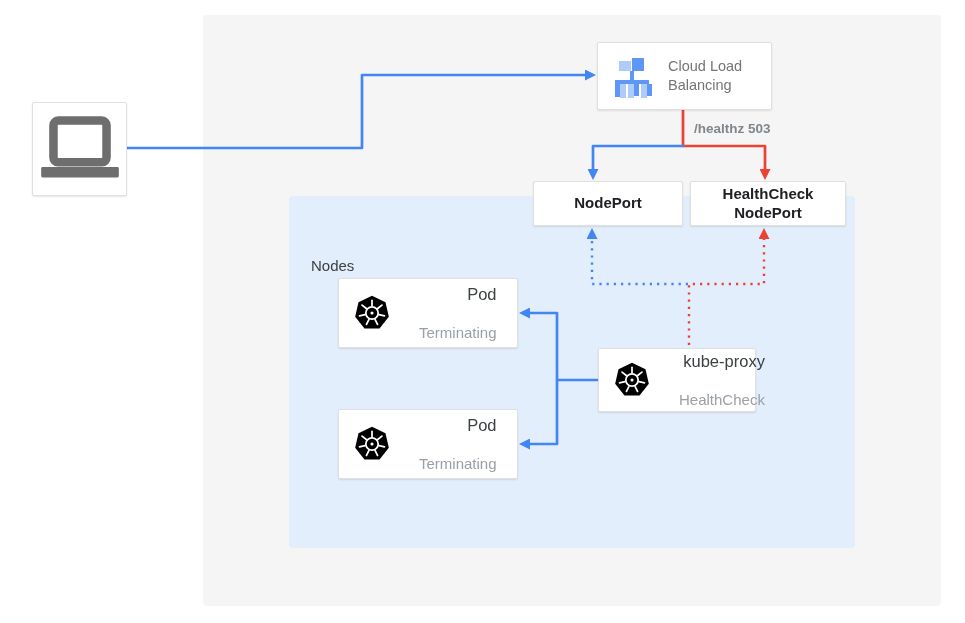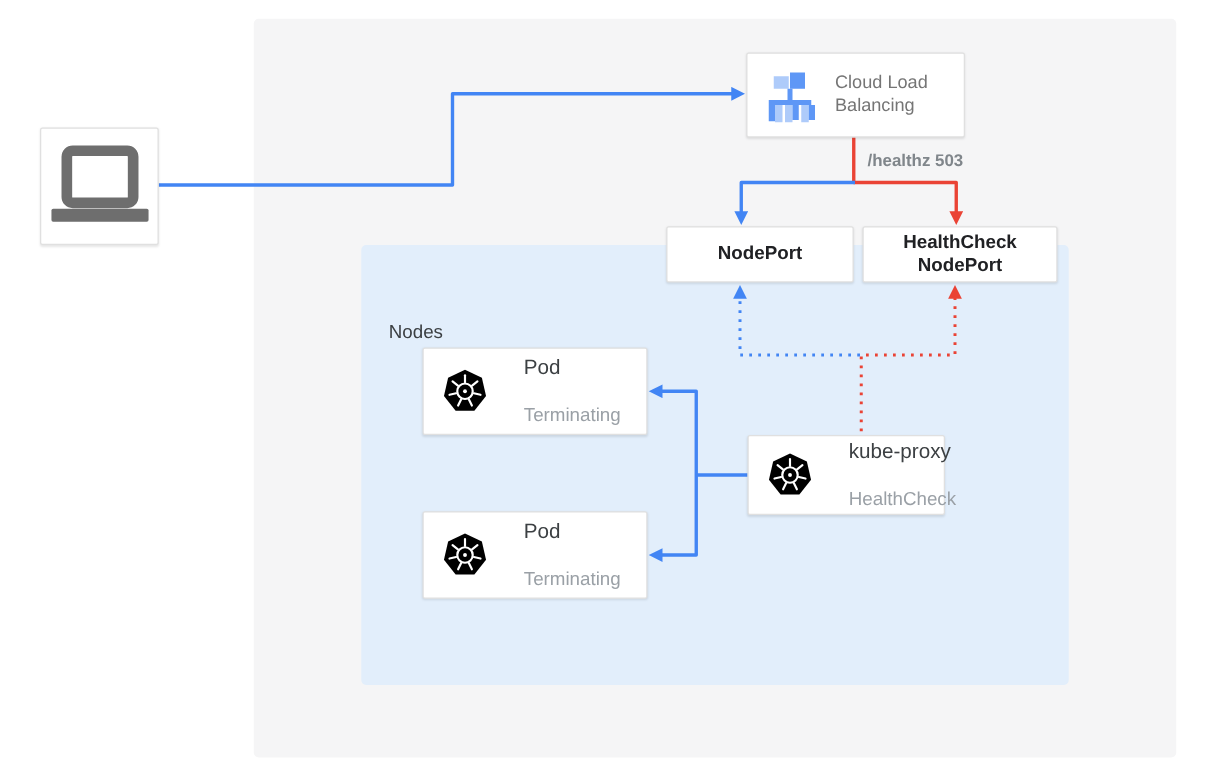--- a/index.html
+++ b/index.html
@@ -75,21 +75,21 @@
     color: #202124;
     line-height: 1.25;
     padding: 2px 8px;
   }
   .nodeport-box { left: 517px; top: 181px; width: 150px; height: 45px; margin-left: 16px; }
   .hc-nodeport-box { left: 690px; top: 181px; width: 156px; height: 45px; }
 
   .k8s-box { padding-left: 13px; }
   .k8s-box .icon-wrap { width: 40px; height: 40px; flex: 0 0 auto; }
   .k8s-box .text-col { margin-left: 27px; }
-  .k8s-title { font-size: 16.5px; color: var(--title-text, #3c4043); }
+  .k8s-title { font-size: 16.5px; color: var(--title-text, #3c4043); text-align: right; }
   .k8s-sub   { font-size: 15px; color: var(--subtitle-text, #9aa0a6); margin-top: 20px; }
 
   .pod1-box { left: 338px; top: 278px; width: 180px; height: 70px; }
   .pod2-box { left: 338px; top: 409px; width: 180px; height: 70px; }
   .kube-proxy-box { left: 598px; top: 348px; width: 158px; height: 64px; }
 
   .healthz-label {
     position: absolute;
     left: 694px; top: 121px;
     font-size: 13.5px;

